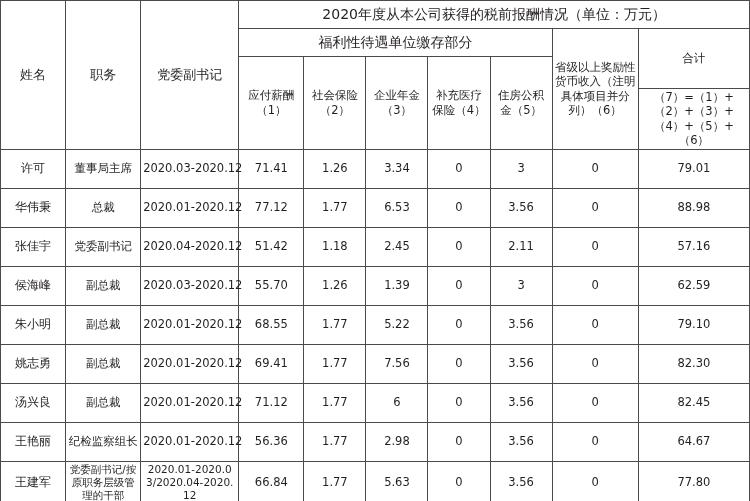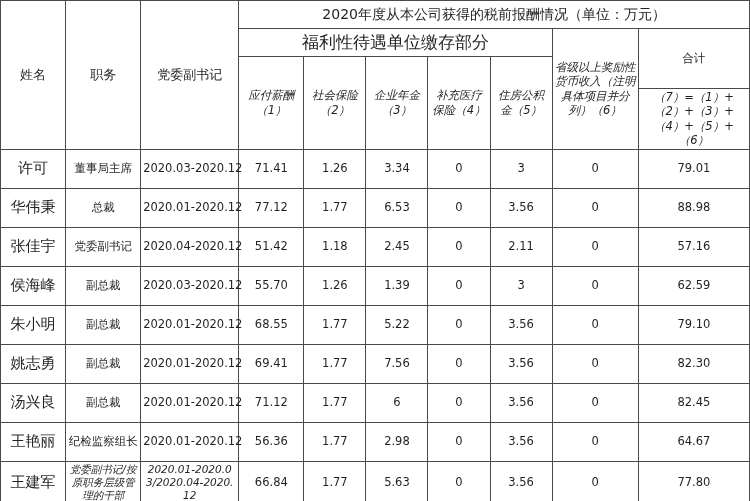--- a/index.html
+++ b/index.html
@@ -31,45 +31,44 @@
     vertical-align: middle;
     font-weight: normal;
     padding: 1px 2px;
     line-height: 1.25;
     background: #ffffff;
   }
   .hdr-top {
     font-size: 14px;
   }
   .hdr-mid {
-    font-size: 17px;
+    font-size: 14px;
   }
   .hdr-col {
     font-size: 11.5px;
   }
   .hdr-main {
     font-size: 13px;
   }
   .cell {
     font-size: 11.5px;
   }
   .cell-name {
-    font-size: 15px;
+    font-size: 12px;
   }
   .cell-small {
     font-size: 10.5px;
   }
   .nowrap {
     white-space: nowrap;
     margin-top: 32px;
   }
   .wrap {
     white-space: normal;
     word-break: break-all;
-    font-style: italic;
   }
 </style>
 </head>
 <body>
 
 <div id="sheet">
   <table class="grid">
     <colgroup>
       <col style="width:65px">
       <col style="width:75px">

